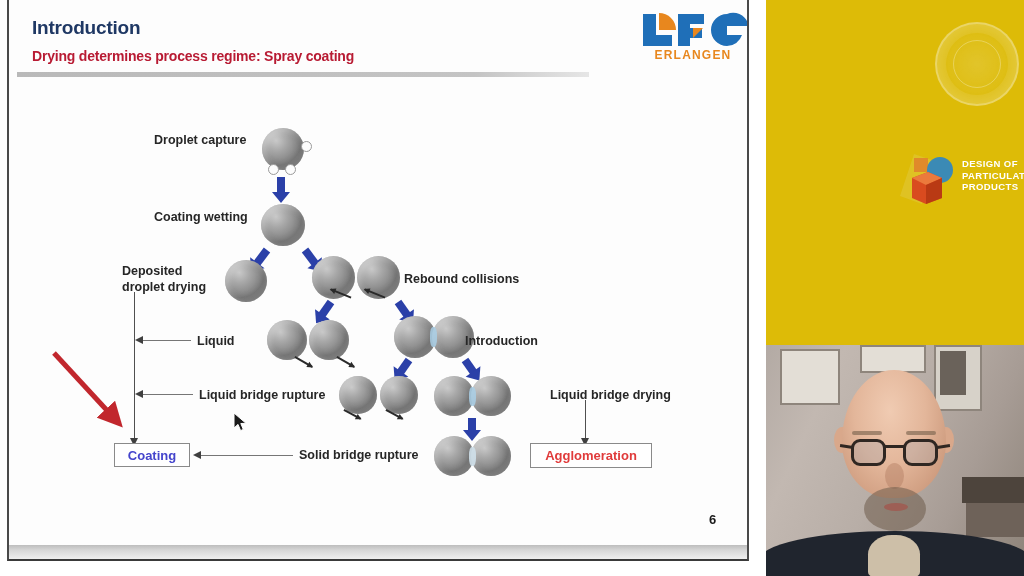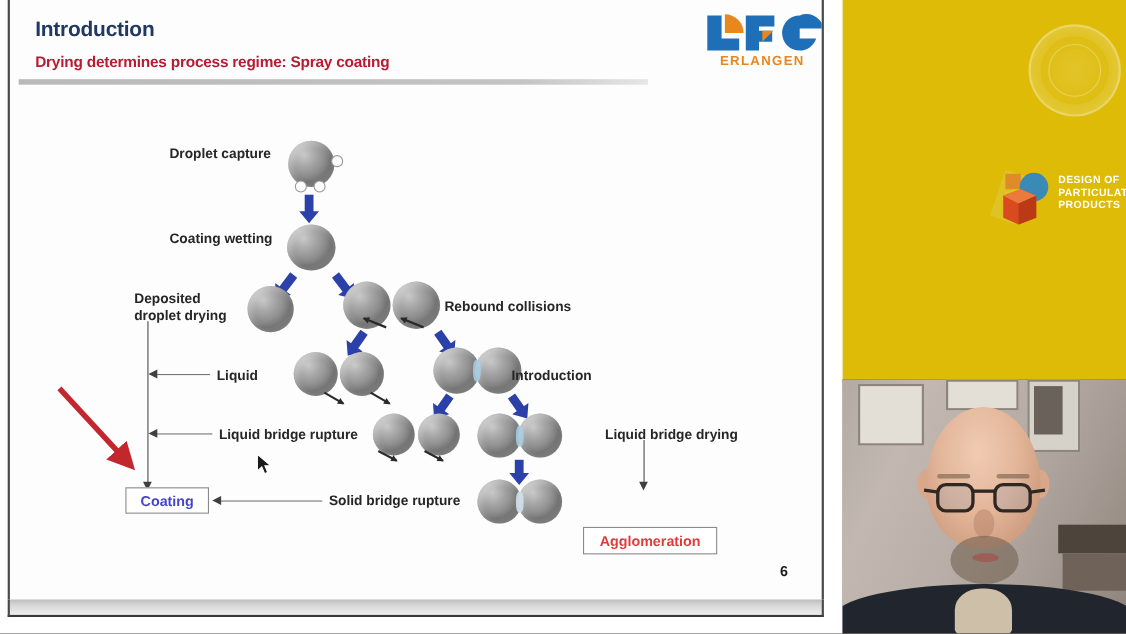--- a/index.html
+++ b/index.html
@@ -452,21 +452,21 @@
         <div class="gline-h" style="left:128px; top:394px; width:56px;"></div>
         <div class="tip-left" style="left:126px; top:390px;"></div>
 
         <div class="gline-h" style="left:188px; top:455px; width:96px;"></div>
         <div class="tip-left" style="left:184px; top:451px;"></div>
 
         <div class="gline-v" style="left:576px; top:400px; height:40px; background:#4f4f4f;"></div>
         <div class="tip-down" style="left:572px; top:438px;"></div>
 
         <div class="boxlabel" id="box-coating" style="left:105px; top:443px; width:76px; height:24px;">Coating</div>
-        <div class="boxlabel" id="box-agglomeration" style="left:521px; top:443px; width:122px; height:25px;margin-top:36px;">Agglomeration</div>
+        <div class="boxlabel" id="box-agglomeration" style="left:521px; top:443px; width:122px; height:25px;">Agglomeration</div>
 
         <svg id="red-arrow" width="95" height="95" viewBox="0 0 95 95">
           <defs>
             <marker id="redhead" markerWidth="5" markerHeight="5" refX="2.4" refY="2.5" orient="auto">
               <path d="M0,0 L5,2.5 L0,5 z" fill="#c1272d"></path>
             </marker>
           </defs>
           <line x1="15" y1="13" x2="75" y2="78" stroke="#c1272d" stroke-width="5" marker-end="url(#redhead)"></line>
         </svg>
 

